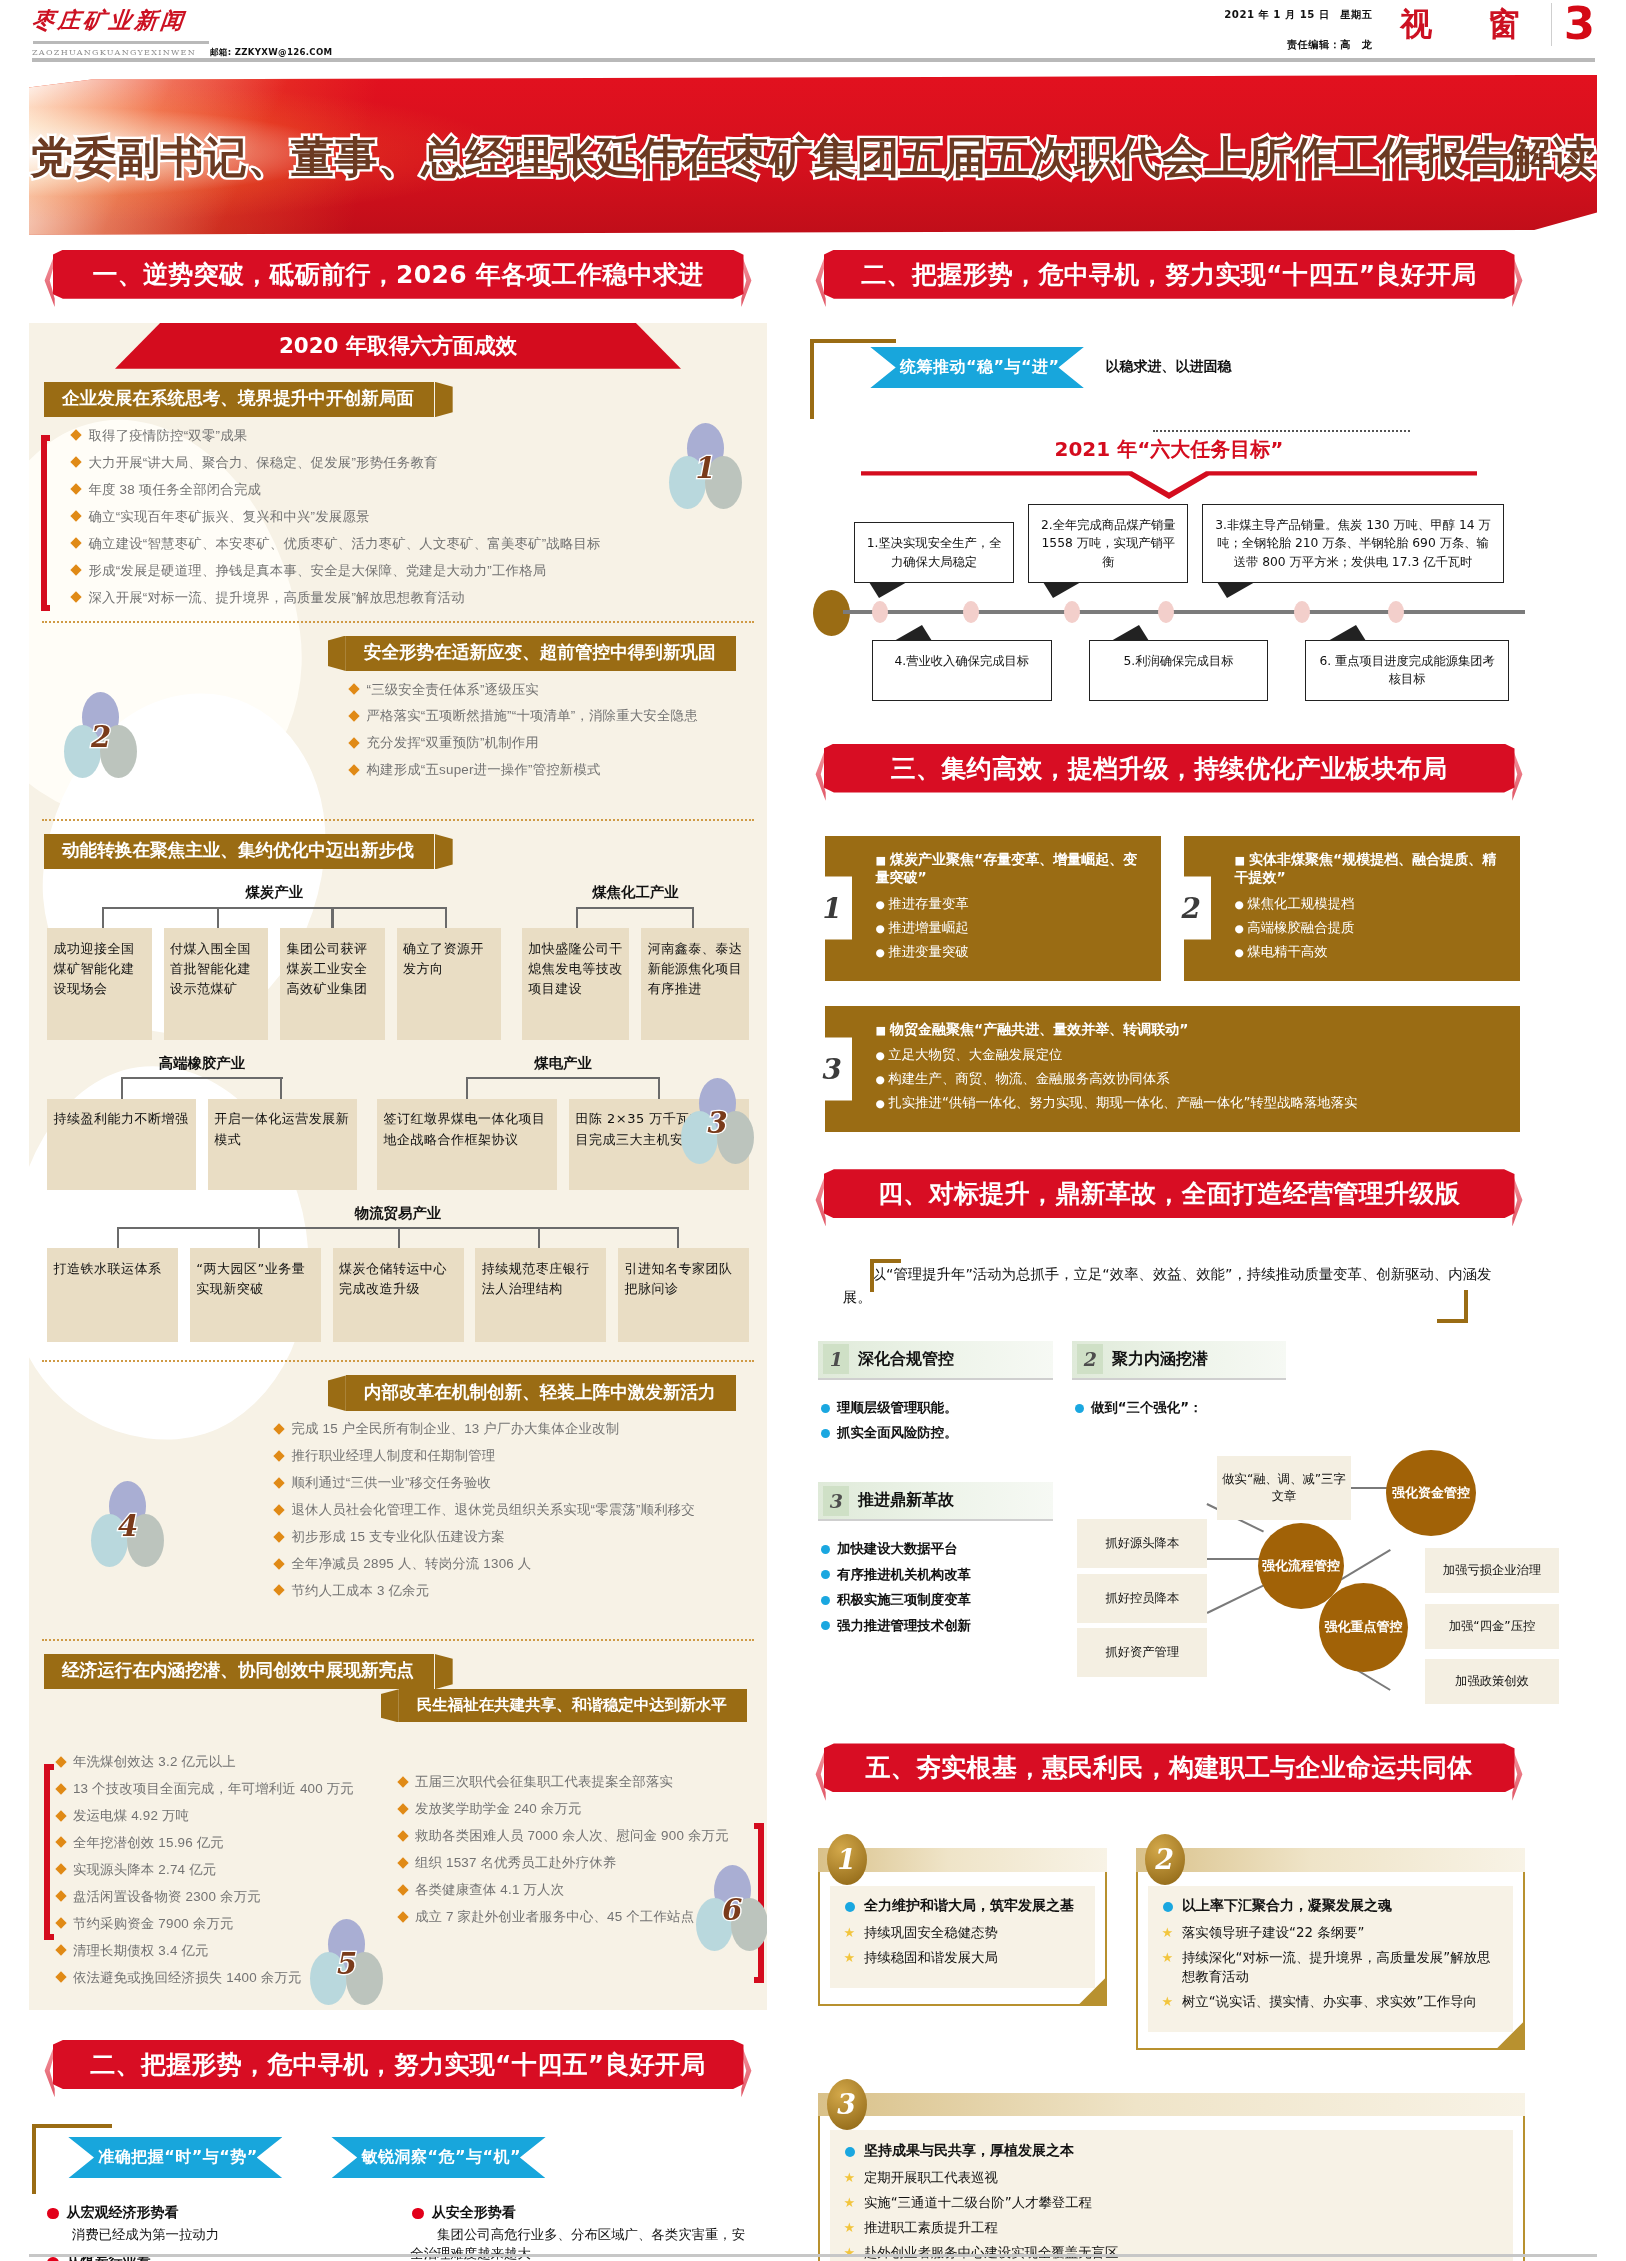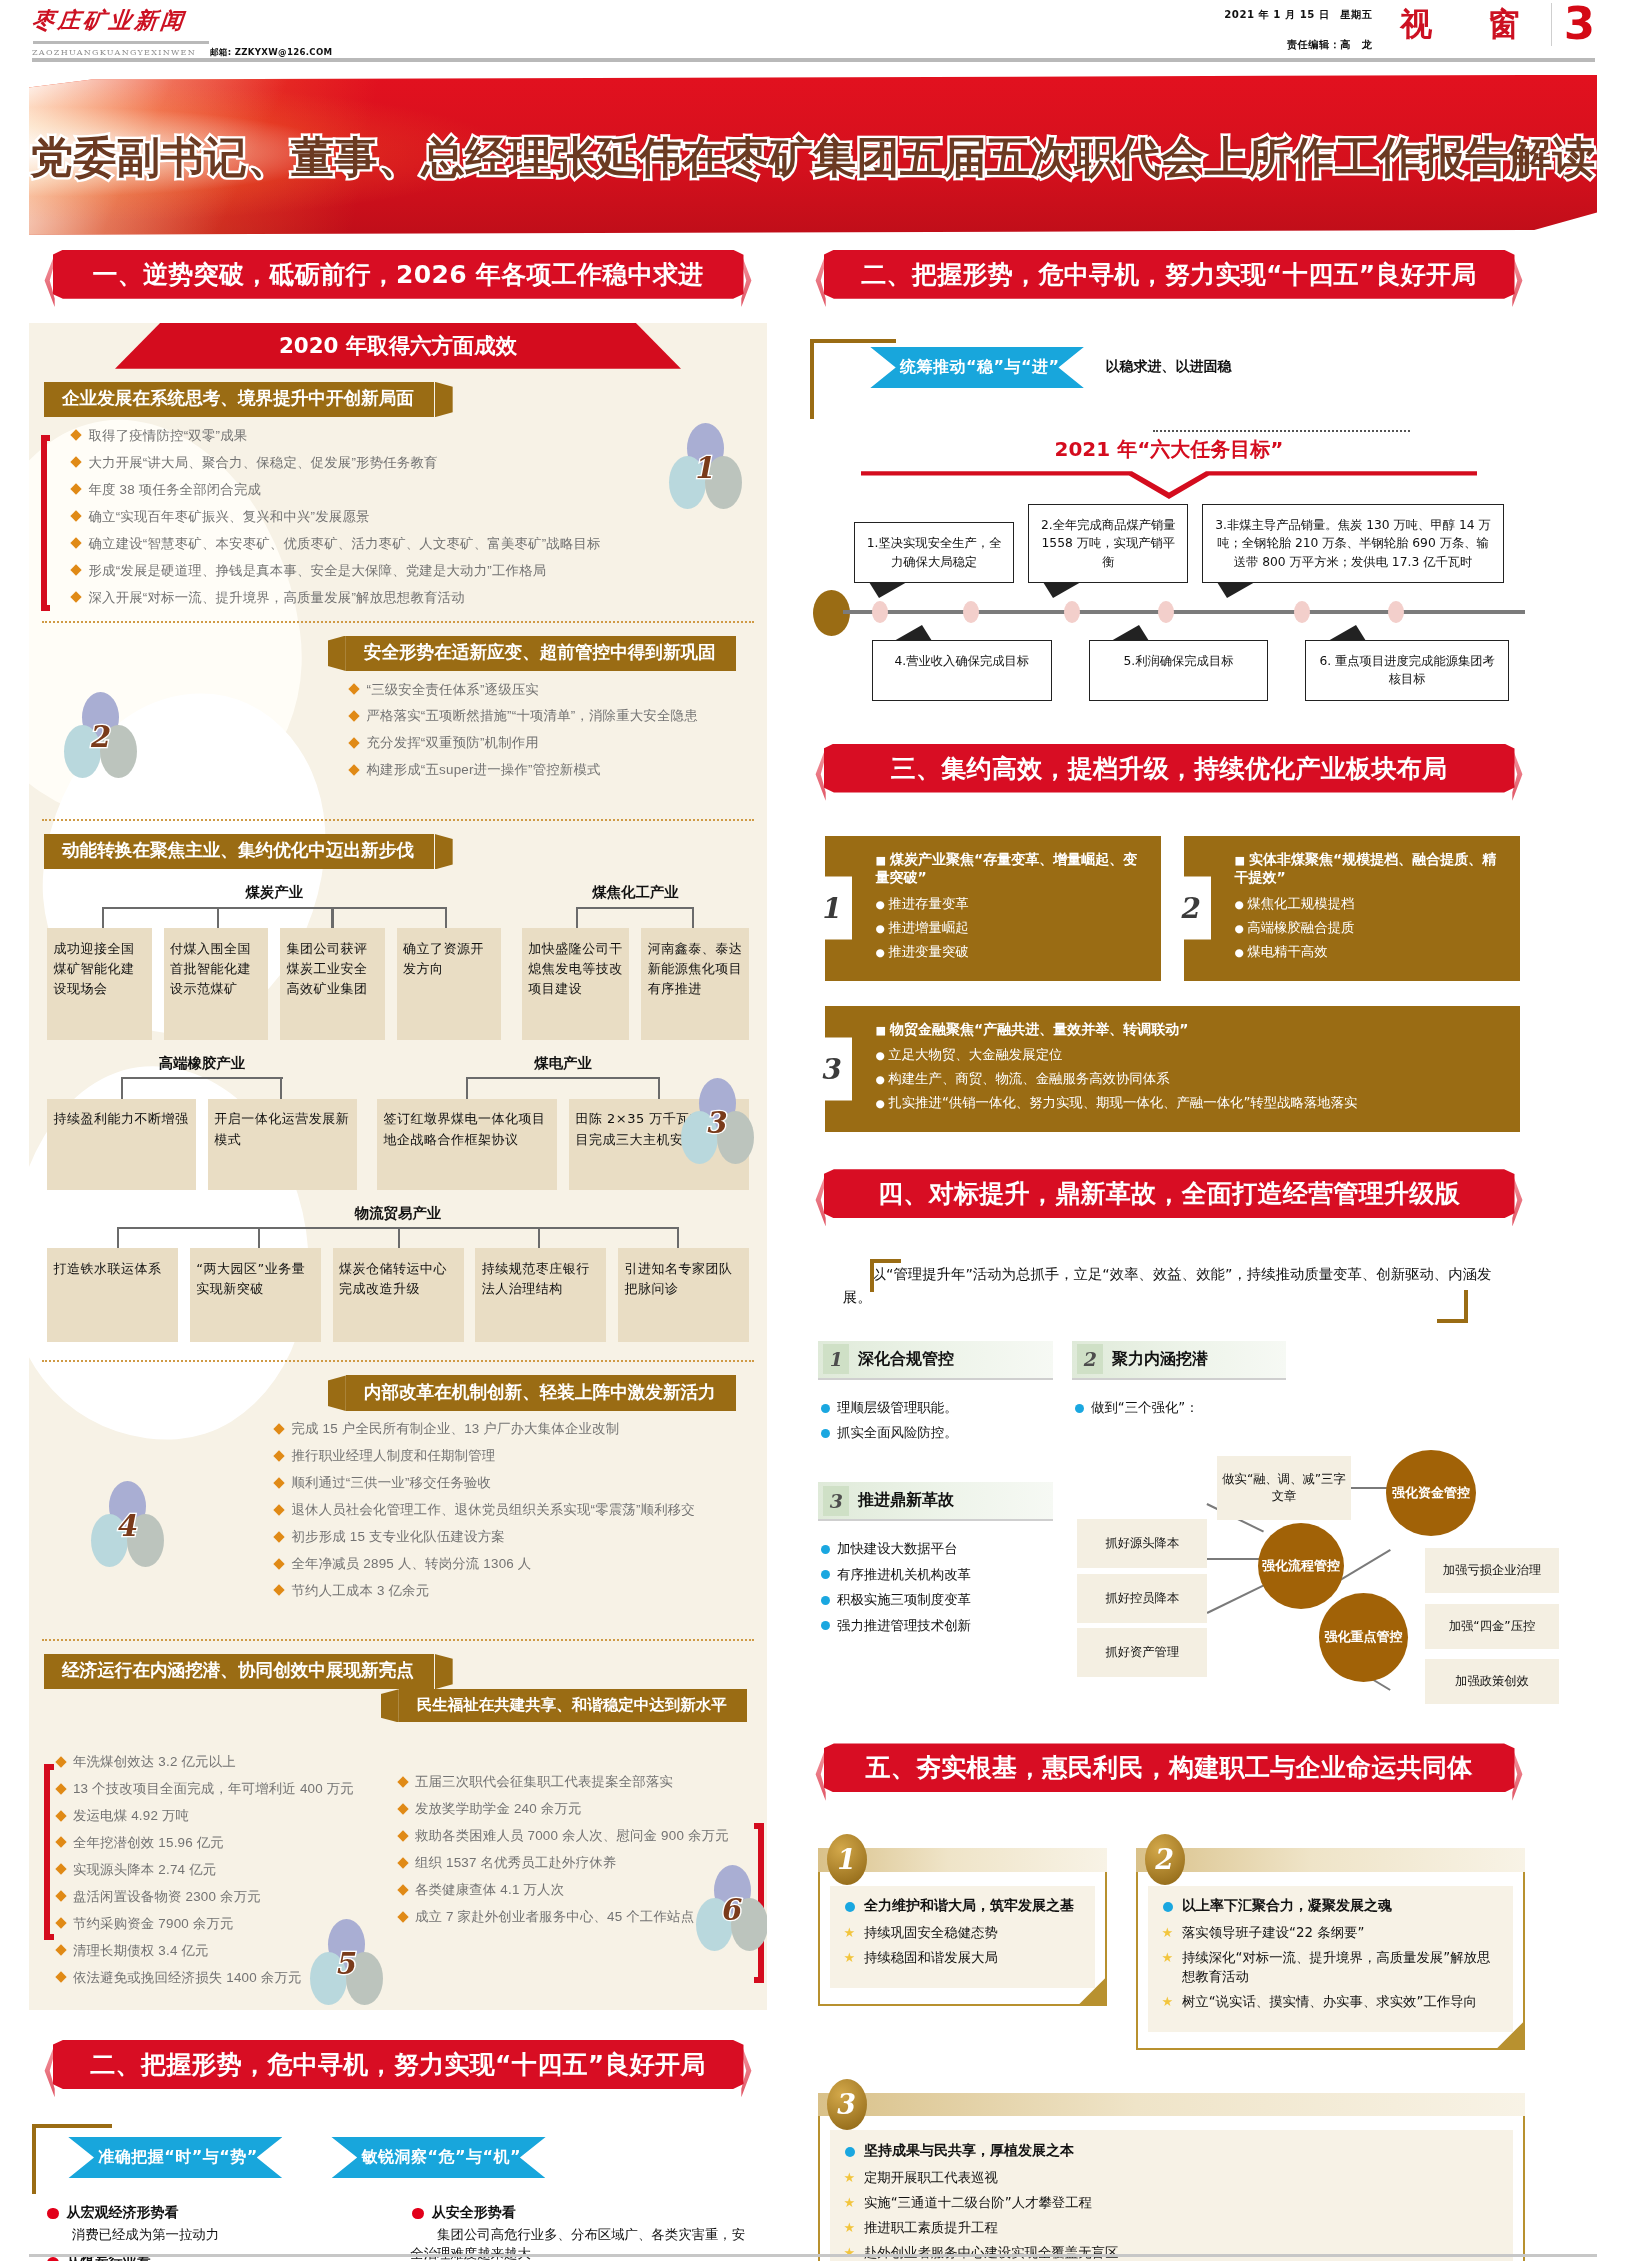--- a/index.html
+++ b/index.html
@@ -238,21 +238,21 @@
     background:linear-gradient(90deg,#dfead9 0%, #eef4ea 55%, #f6f9f4 100%);
     padding:3.2px 5.3px; margin-bottom:4.3px;
   }
   .greentab .gnum{
     width:26px; height:30px; background:#cfe0c6; color:#4d4d4d;
     display:flex;align-items:center;justify-content:center;
     font-size:19px; font-style:italic; font-weight:bold;
     font-family:"DejaVu Serif","Liberation Serif",serif;
   }
   .greentab .gtxt{ font-size:16px; font-weight:bold; color:#111; }
-  ul.bluedot{ list-style:none; padding-top:7.5px; }
+  ul.bluedot{ list-style:none; padding-top:7.5px;font-weight:bold; }
   ul.bluedot li{ position:relative; padding-left:19px; font-size:13.4px; margin:7.5px 0; color:#111; }
   ul.bluedot li::before{ content:""; position:absolute; left:3.2px; top:4.8px;
     width:9px;height:9px;border-radius:50%;background:#1aa7e0; }
 
   .mindmap{ position:relative; width:100%; height:300px; }
   .mm-box{
     position:absolute; background:#f4efe2; color:#111; font-size:12.3px;
     display:flex; align-items:center; justify-content:center; text-align:center;
     padding:5.3px 4.3px; line-height:1.4;
   }
@@ -751,21 +751,21 @@
           <div class="mm-line" style="left:260px; top:230px; width:68px; transform:rotate(31deg);"></div>
 
           <div class="mm-box" style="left:145px; top:32px; width:134px; height:64px;">做实“融、调、减”三字文章</div>
           <div class="mm-ell" style="left:314px; top:26px; width:90px; height:86px;">强化资金管控</div>
 
           <div class="mm-box" style="left:5.3px; top:95px; width:130px; height:49px;">抓好源头降本</div>
           <div class="mm-box" style="left:5.3px; top:150px; width:130px; height:49px;">抓好控员降本</div>
           <div class="mm-box" style="left:5.3px; top:204px; width:130px; height:49px;">抓好资产管理</div>
           <div class="mm-ell" style="left:186px; top:99px; width:86px; height:86px;">强化流程管控</div>
 
-          <div class="mm-ell" style="left:247px; top:169px; width:89px; height:89px;">强化重点管控</div>
+          <div class="mm-ell" style="left:247px; top:159px; width:89px; height:89px;">强化重点管控</div>
           <div class="mm-box" style="left:353px; top:124px; width:134px; height:45px;">加强亏损企业治理</div>
           <div class="mm-box" style="left:353px; top:180px; width:134px; height:45px;">加强“四金”压控</div>
           <div class="mm-box" style="left:353px; top:235px; width:134px; height:45px;">加强政策创效</div>
         </div>
       </div>
     </div>
 
     <div class="banner" style="margin-top:19px;">
       <div class="tail-l"></div>
       <div class="tail-r"></div>

